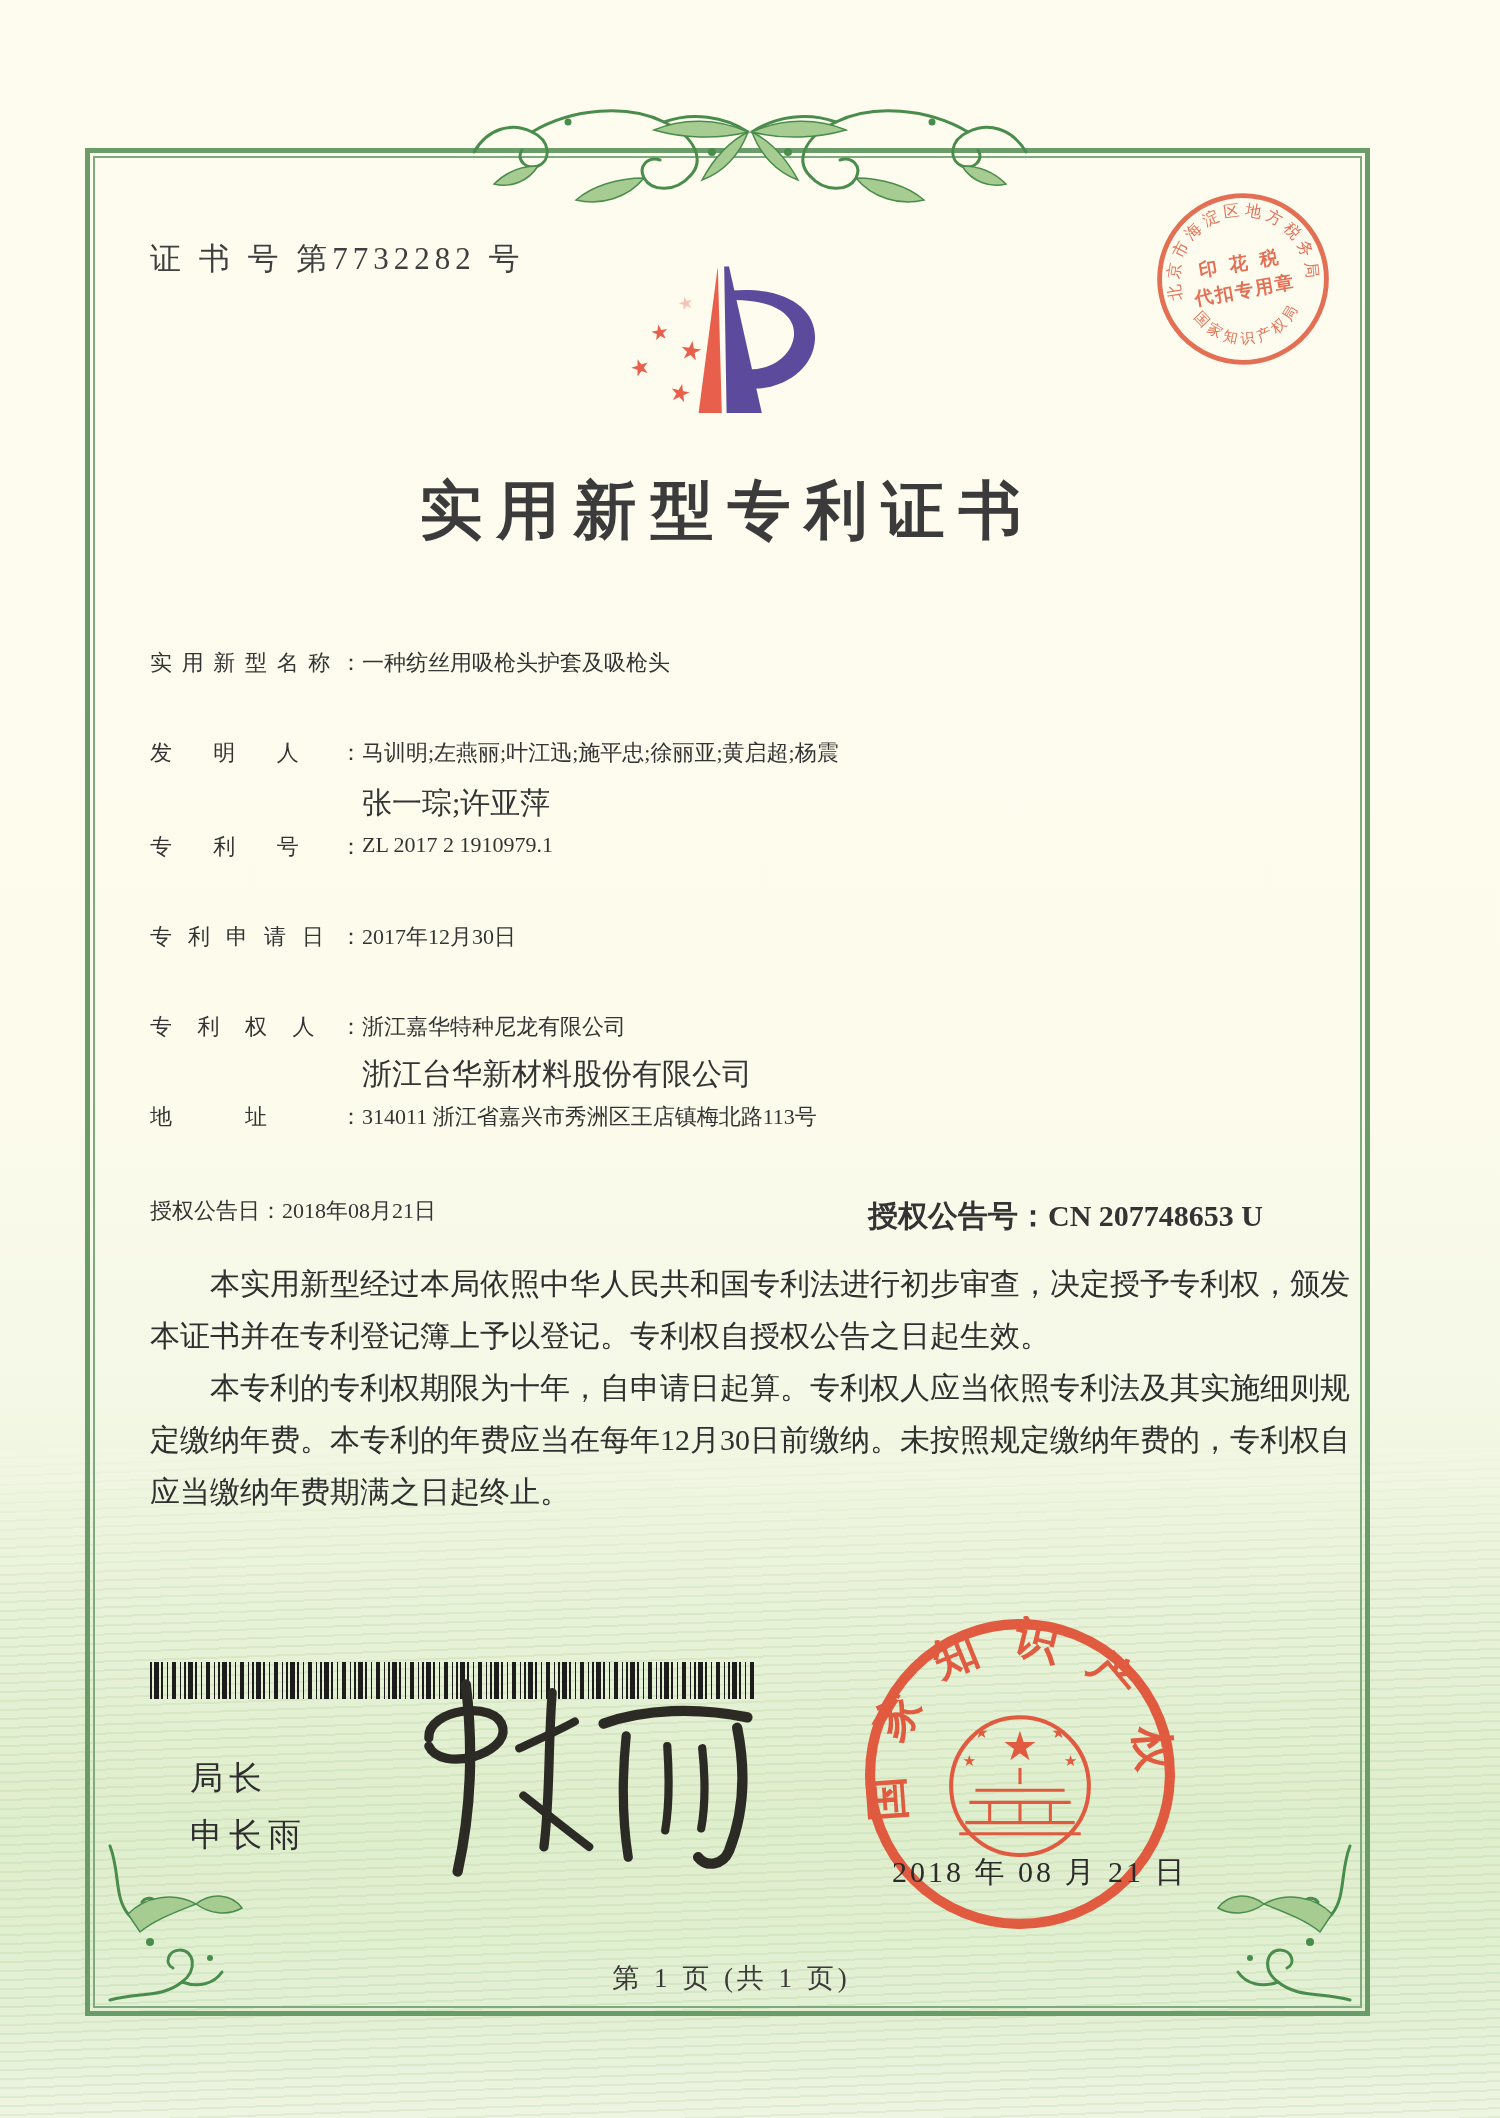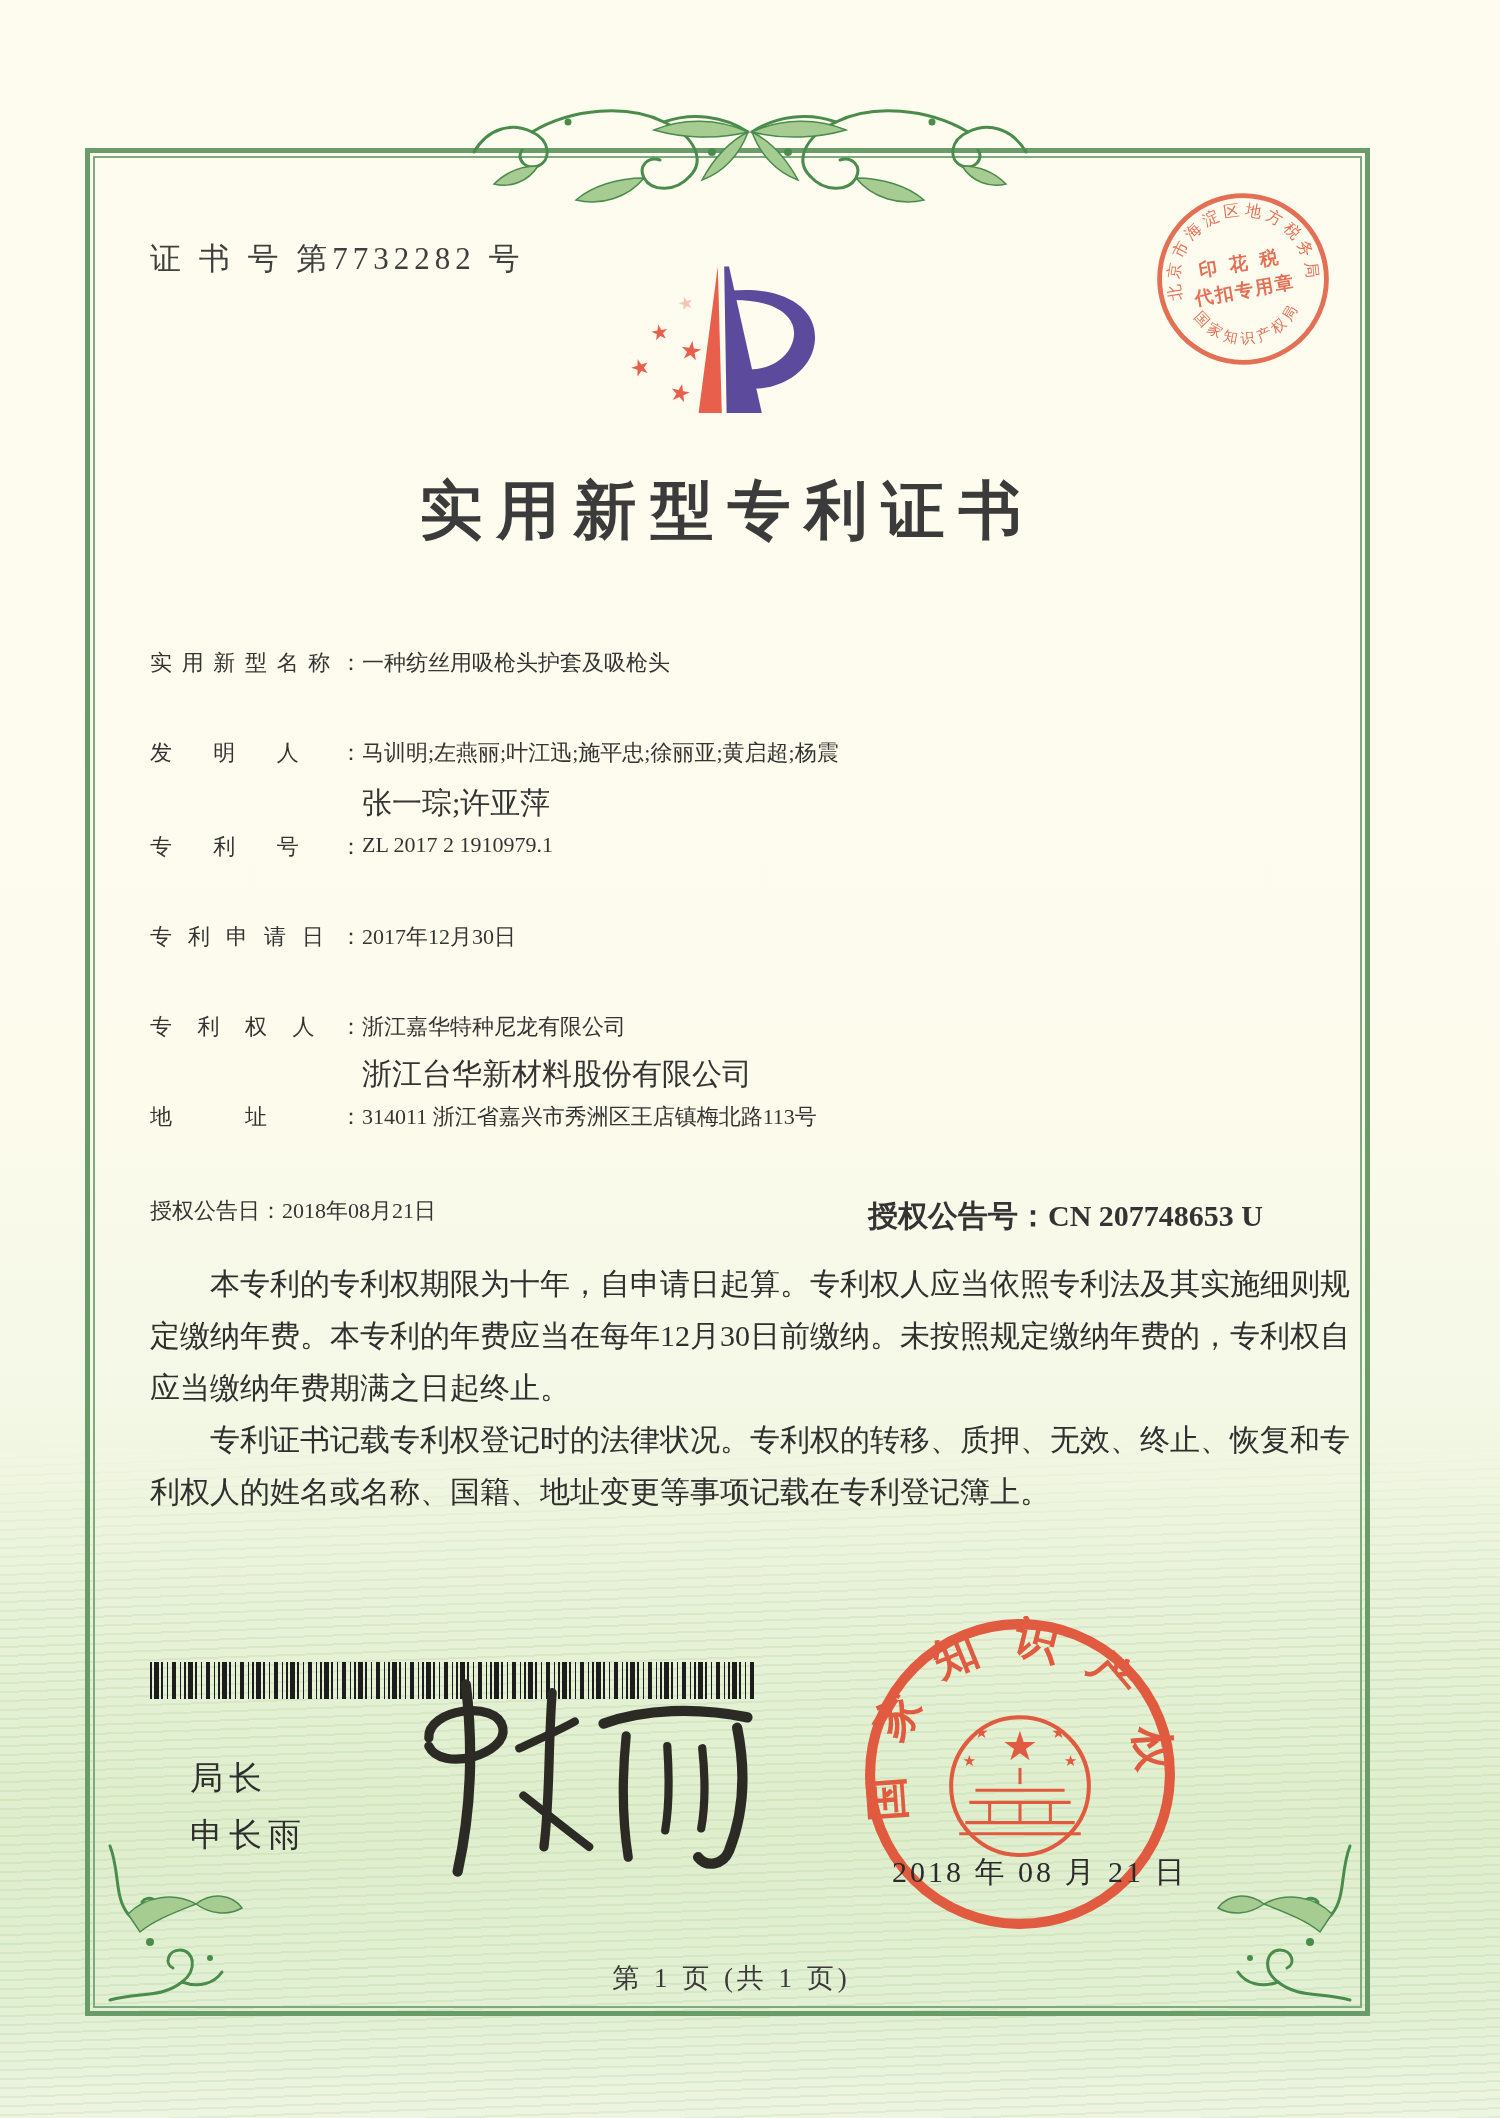--- a/index.html
+++ b/index.html
@@ -134,22 +134,22 @@
   </div>
 
   <div class="row" style="top:1196px">
     <span>授权公告日：</span><span>2018年08月21日</span>
   </div>
   <div class="grant-right" style="top:1196px">
     <span>授权公告号：</span><span>CN 207748653 U</span>
   </div>
 
   <div class="body-text">
+    <p>本实用新型经过本局依照中华人民共和国专利法进行初步审查，决定授予专利权，颁发本证书并在专利登记簿上予以登记。专利权自授权公告之日起生效。</p>
     <p>本专利的专利权期限为十年，自申请日起算。专利权人应当依照专利法及其实施细则规定缴纳年费。本专利的年费应当在每年12月30日前缴纳。未按照规定缴纳年费的，专利权自应当缴纳年费期满之日起终止。</p>
-    <p>专利证书记载专利权登记时的法律状况。专利权的转移、质押、无效、终止、恢复和专利权人的姓名或名称、国籍、地址变更等事项记载在专利登记簿上。</p>
   </div>
 
   <div class="barcode"></div>
 
   <div class="officer">
     <div>局长</div>
     <div>申长雨</div>
   </div>
 
   <svg class="signature" viewBox="0 0 360 200">

